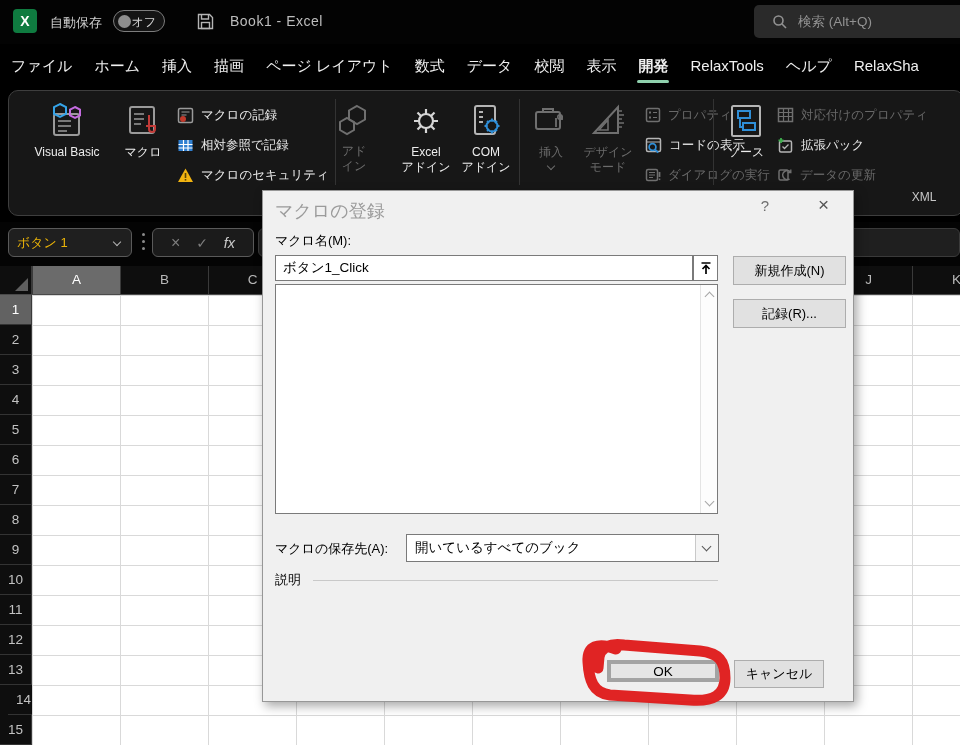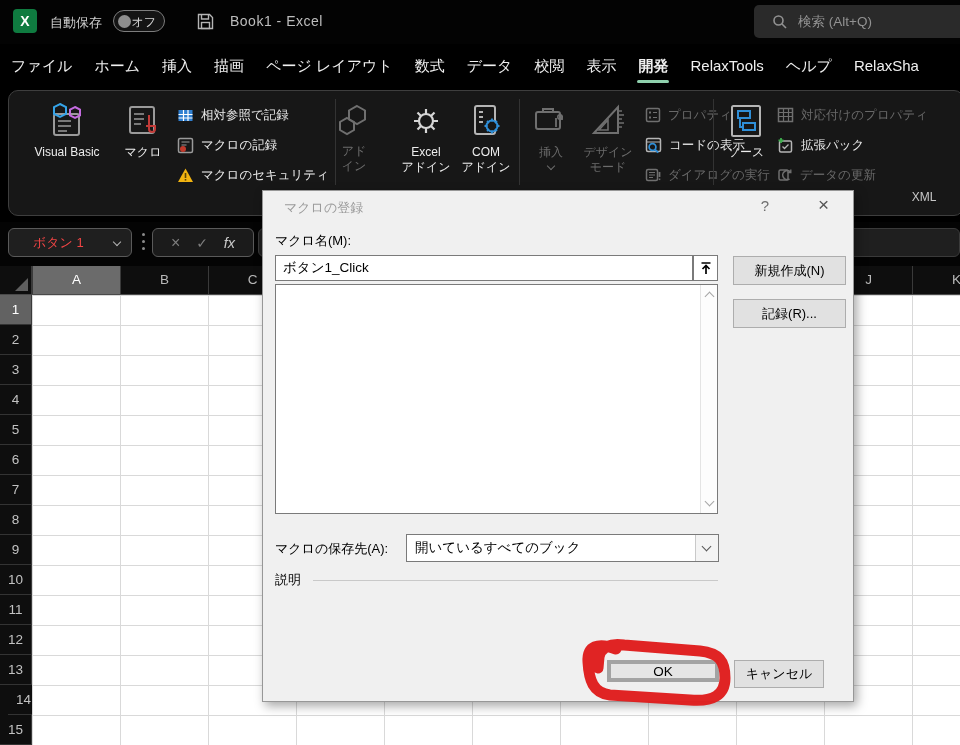--- a/index.html
+++ b/index.html
@@ -33,21 +33,21 @@
   .bigbtn.dis { color:#6c6c6c; }
   .smallstack { position:absolute; top:9px; }
   .smallbtn { display:flex; align-items:center; gap:7px; height:30px; font-size:12.5px; color:#e9e9e9; white-space:nowrap; }
   .smallbtn.dis { color:#686868; }
   .rsep { position:absolute; top:8px; bottom:30px; width:1px; background:#333; }
   .grouplabel { position:absolute; top:99px; font-size:12px; color:#c7c7c7; text-align:center; }
   .chev-s { display:inline-block; width:6px; height:6px; border-right:1.5px solid currentColor; border-bottom:1.5px solid currentColor; transform:rotate(45deg); }
 
   
   .fbar { position:absolute; left:0; top:222px; width:960px; height:44px; background:#040404; }
-  .namebox { position:absolute; left:8px; top:6px; width:124px; height:29px; background:#1f1f1f; border:1px solid #5a5a5a; border-radius:6px; color:#ef4444; font-size:13px; line-height:27px; padding-left:24px; }
+  .namebox { position:absolute; left:8px; top:6px; width:124px; height:29px; background:#1f1f1f; border:1px solid #5a5a5a; border-radius:6px; color:#eab308; font-size:13px; line-height:27px; padding-left:8px; }
   .namebox .chev-s { position:absolute; right:11px; top:10px; color:#b5b5b5; }
   .vdots { position:absolute; left:142px; top:11px; width:3px; }
   .vdots i { display:block; width:3px; height:3px; border-radius:50%; background:#8a8a8a; margin-bottom:4px; }
   .fxbox { position:absolute; left:152px; top:6px; width:102px; height:29px; background:#1b1b1b; border:1px solid #5a5a5a; border-radius:6px; display:flex; align-items:center; justify-content:space-around; padding:0 10px; }
   .fxbox .x { color:#7e7e7e; font-size:16px; }
   .fxbox .ck { color:#7e7e7e; font-size:14px; }
   .fxbox .fx { color:#c9c9c9; font-size:14.5px; font-style:italic; }
   .finput { position:absolute; left:258px; right:0; top:6px; height:29px; background:#1f1f1f; border:1px solid #3a3a3a; border-radius:6px; }
 
   
@@ -59,21 +59,21 @@
   .colh.sel { background:#6b6b6b; color:#fff; }
   .rowheads { position:absolute; left:0; top:29px; width:32px; bottom:0; background:#0e0e0e; }
   .rowh { position:absolute; left:0; width:32px; height:30px; line-height:29px; text-align:center; font-size:13.5px; color:#c2c2c2; border-bottom:1px solid #333; border-right:1px solid #3a3a3a; }
   .rowh.sel { background:#626262; color:#fff; }
   .cells { position:absolute; left:32px; top:29px; right:0; bottom:0; background:#fff;
     background-image:linear-gradient(to right,#d9d9d9 1px,transparent 1px),linear-gradient(to bottom,#d9d9d9 1px,transparent 1px);
     background-size:88px 30px; }
 
   
   .dialog { position:absolute; left:262px; top:190px; width:592px; height:512px; background:#f0f0f0; border:1px solid #979797; box-shadow:3px 4px 10px rgba(0,0,0,.35); z-index:10; font-size:13px; color:#000; }
-  .dlg-title { position:absolute; left:21px; top:8px; color:#9b9b9b; font-size:13px;font-family:Liberation Mono, monospace; }
+  .dlg-title { position:absolute; left:12px; top:8px; color:#9b9b9b; font-size:18px;font-family:Liberation Mono, monospace; }
   .dlg-help { position:absolute; right:84px; top:6px; color:#6f6f6f; font-size:15px; }
   .dlg-close { position:absolute; right:24px; top:3px; color:#555; font-size:19px; }
   .dlg-label { position:absolute; color:#000; }
   .dlg-field { position:absolute; left:12px; top:64px; width:418px; height:26px; background:#fff; border:1px solid #7a7a7a; font-size:13.5px; line-height:24px; padding-left:7px; }
   .tobar-btn { position:absolute; left:430px; top:64px; width:25px; height:26px; background:#fff; border:1px solid #7a7a7a; display:flex; align-items:center; justify-content:center; }
   .listbox { position:absolute; left:12px; top:93px; width:443px; height:230px; background:#fff; border:1px solid #7a7a7a; }
   .lb-scroll { position:absolute; right:0; top:0; width:17px; height:100%; border-left:1px solid #e4e4e4; background:#fdfdfd; }
   .lb-scroll .up, .lb-scroll .dn { position:absolute; left:5px; width:7px; height:7px; border-right:1.6px solid #a6a6a6; border-bottom:1.6px solid #a6a6a6; }
   .lb-scroll .up { top:8px; transform:rotate(-135deg); }
   .lb-scroll .dn { bottom:8px; transform:rotate(45deg); }
@@ -152,32 +152,32 @@
           <rect x="6" y="6" width="24" height="26" rx="2" stroke="#9a9a9a"></rect>
           <path d="M10 13h10M10 18h10M10 23h7" stroke="#9a9a9a" stroke-width="1.6"></path>
           <path d="M25 14v14c0 4 6 4 6 0v-3h-9" stroke="#c23b38"></path>
         </svg>
       </span>
       <span class="lbl">マクロ</span>
     </div>
     <div class="smallstack" style="left:168px;">
       <div class="smallbtn">
         <svg width="17" height="17" viewBox="0 0 17 17" fill="none">
-          <rect x="1.5" y="3" width="14" height="11" fill="#2f7fd0"></rect>
-          <path d="M1.5 7.5h14M1.5 11h14M6.5 3v11M11 3v11" stroke="#fff" stroke-width="1.2"></path>
-        </svg>
-        <span>相対参照で記録</span>
-      </div>
-      <div class="smallbtn">
-        <svg width="17" height="17" viewBox="0 0 17 17" fill="none">
           <rect x="1.5" y="1.5" width="14" height="14" rx="1.5" stroke="#9a9a9a" stroke-width="1.5"></rect>
           <path d="M4.5 5h8M4.5 8h5" stroke="#9a9a9a" stroke-width="1.2"></path>
           <circle cx="6" cy="12" r="3" fill="#c0392b"></circle>
         </svg>
         <span>マクロの記録</span>
+      </div>
+      <div class="smallbtn">
+        <svg width="17" height="17" viewBox="0 0 17 17" fill="none">
+          <rect x="1.5" y="3" width="14" height="11" fill="#2f7fd0"></rect>
+          <path d="M1.5 7.5h14M1.5 11h14M6.5 3v11M11 3v11" stroke="#fff" stroke-width="1.2"></path>
+        </svg>
+        <span>相対参照で記録</span>
       </div>
       <div class="smallbtn">
         <svg width="17" height="17" viewBox="0 0 17 17">
           <path d="M8.5 1.5L16 15H1z" fill="#f2b411"></path>
           <rect x="7.7" y="6" width="1.6" height="5" fill="#5b4506"></rect>
           <rect x="7.7" y="12" width="1.6" height="1.6" fill="#5b4506"></rect>
         </svg>
         <span>マクロのセキュリティ</span>
       </div>
     </div>

